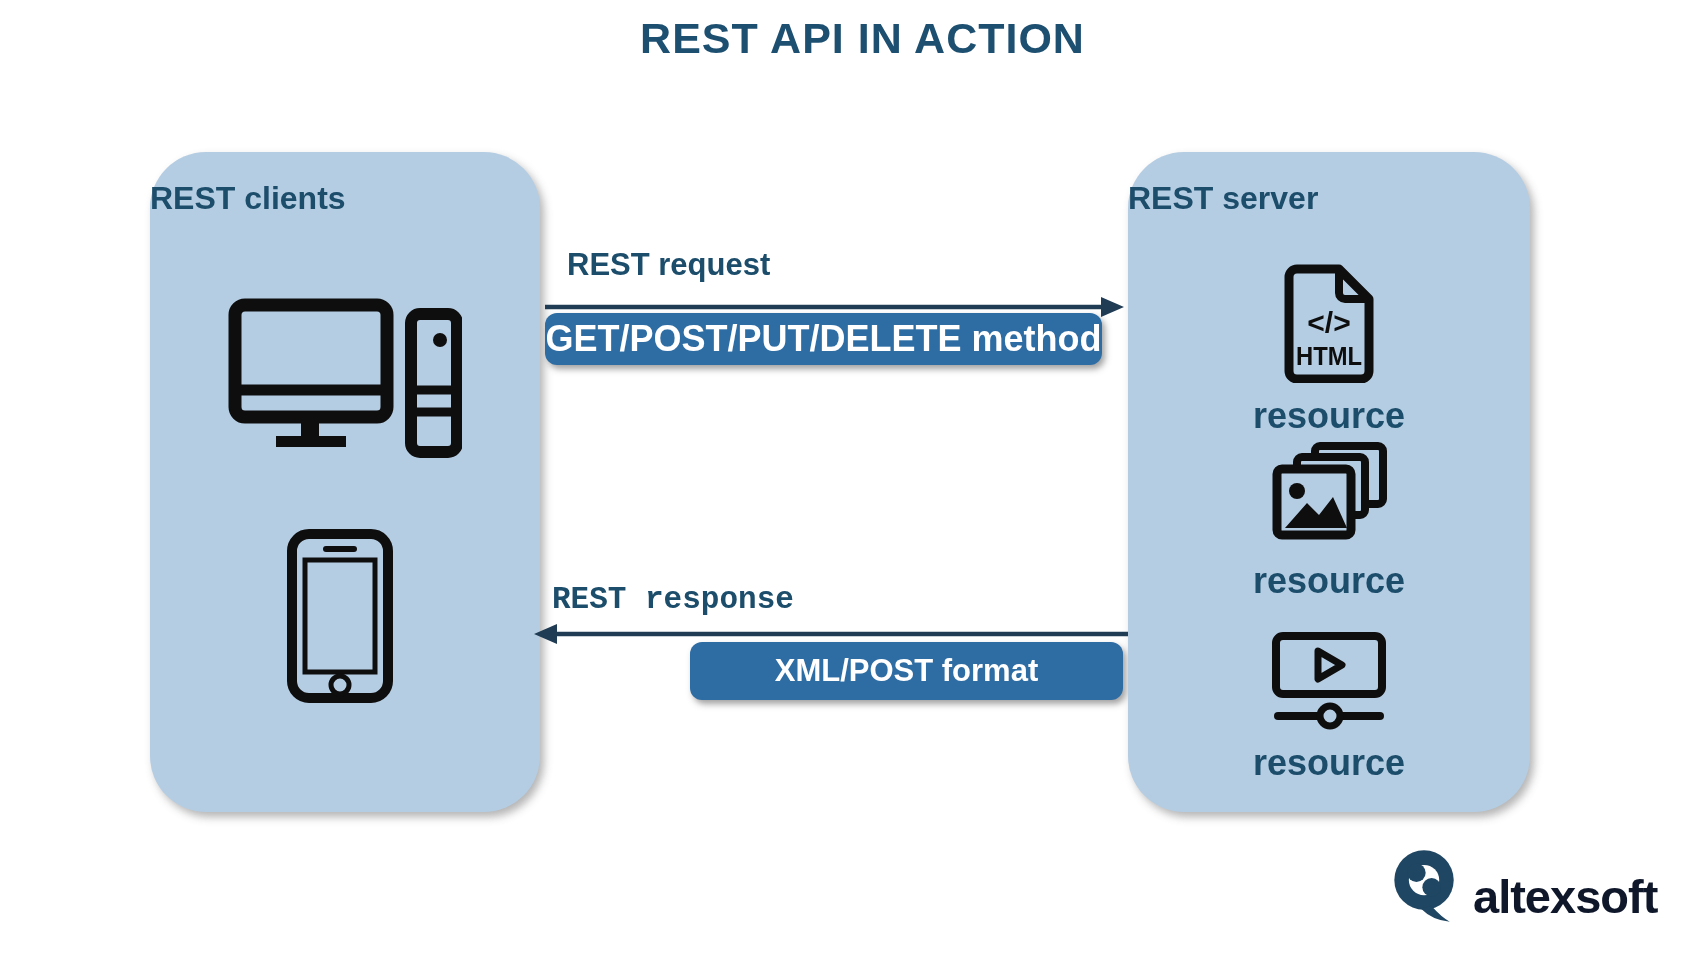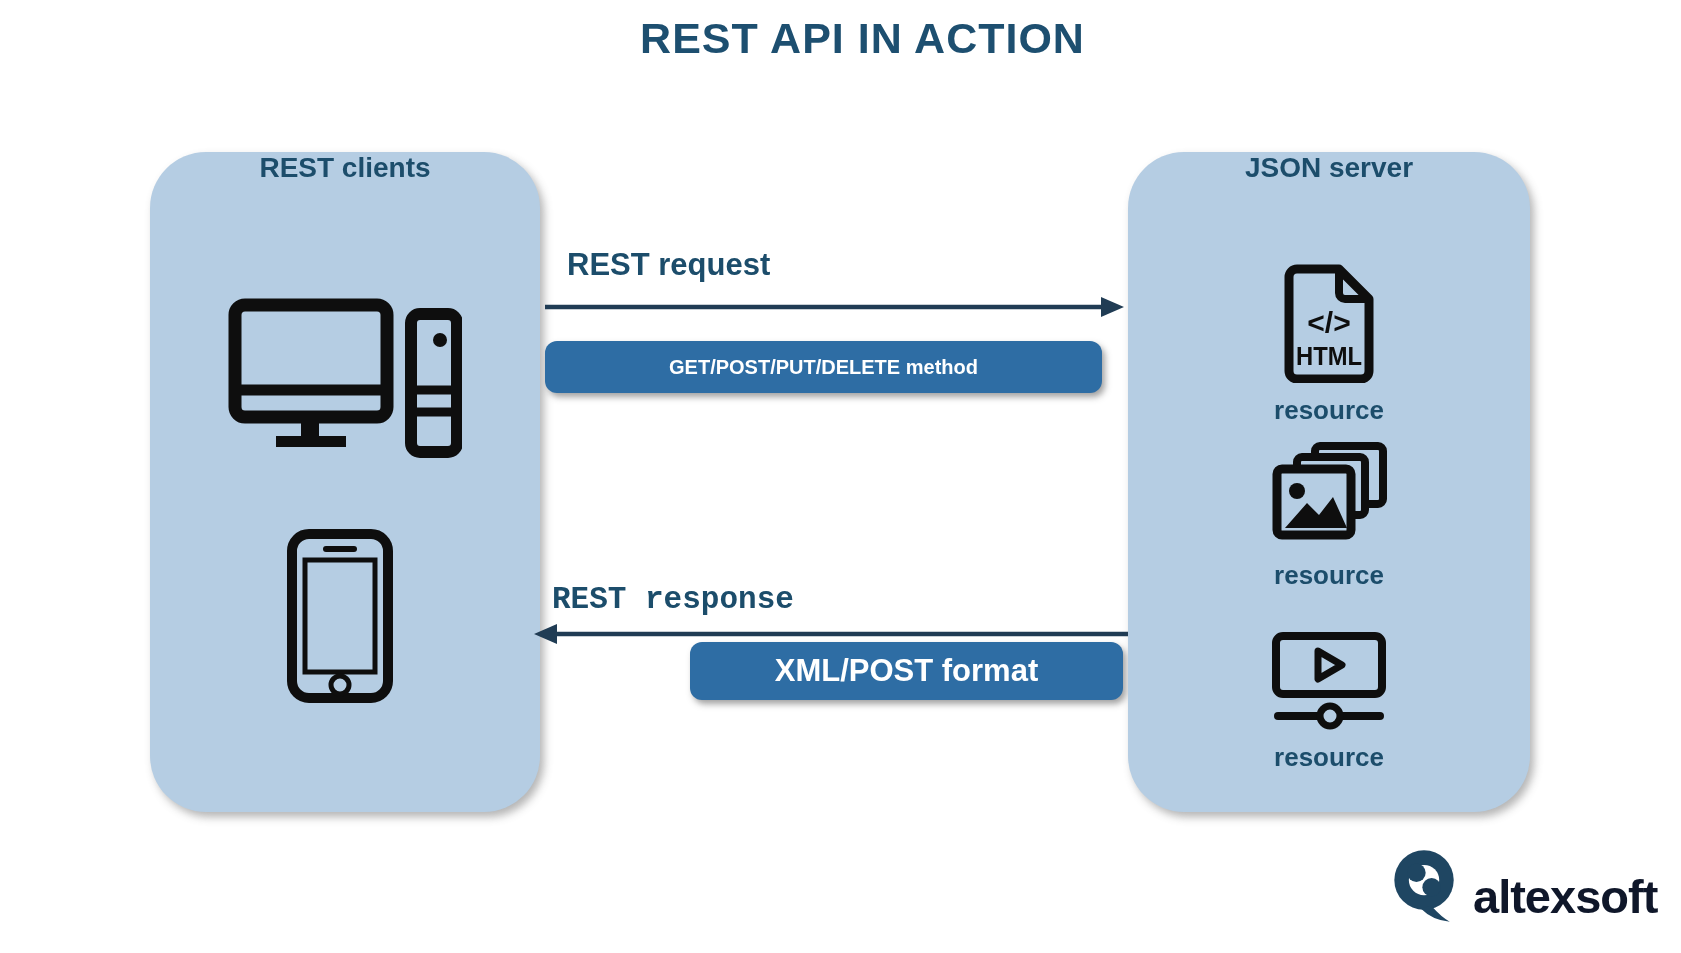--- a/index.html
+++ b/index.html
@@ -13,49 +13,49 @@
   body{background:#ffffff;font-family:"Liberation Sans", sans-serif;}
   .canvas{position:relative;width:1681px;height:953px;background:#ffffff;overflow:hidden;}
 
   .title{position:absolute;top:14px;left:0;width:100%;text-align:center;
     font-size:43px;font-weight:bold;color:#1d4f70;letter-spacing:1px;padding-left:44px;}
 
   .box{position:absolute;top:152px;height:660px;background:var(--boxbg);
     border-radius:56px;box-shadow:4px 5px 8px rgba(90,90,90,.45);}
   .client-box{left:150px;width:390px;}
   .server-box{left:1128px;width:402px;}
-  .box-label{width:100%;text-align:center;
-    font-size:28px;font-weight:bold;color:var(--navy);}
+  .box-label{width:100%;margin-top:28px;
+    font-size:32px;font-weight:bold;color:var(--navy);}
 
   .desktop-icon{position:absolute;left:78px;top:146px;width:234px;height:160px;}
   .phone-icon{position:absolute;left:136px;top:376px;width:108px;height:176px;}
 
   .resource{position:absolute;left:0;width:100%;display:flex;
     flex-direction:column;align-items:center;gap:12px;}
   .resource.r1{top:111px;}
   .resource.r2{top:288px;}
   .resource.r3{top:478px;}
-  .resource-label{font-size:26px;font-weight:bold;color:var(--navy);}
+  .resource-label{font-size:36px;font-weight:bold;color:var(--navy);}
   .html-icon{width:96px;height:120px;}
   .images-icon{width:124px;height:108px;}
   .video-icon{width:118px;height:100px;}
 
   .flow-label{position:absolute;font-size:31px;font-weight:bold;color:var(--navy);}
   .request-label{left:567px;top:247px;}
   .response-label{left:552px;top:582px;font-family:Liberation Mono, monospace;}
 
   .arrow-svg{position:absolute;overflow:visible;}
   .request-arrow{left:545px;top:295px;width:580px;height:24px;}
   .response-arrow{left:533px;top:622px;width:600px;height:24px;}
 
   .badge{position:absolute;background:var(--badge);color:#ffffff;
     display:flex;align-items:center;justify-content:center;
     font-weight:bold;border-radius:12px;
     box-shadow:3px 4px 6px rgba(70,70,70,.5);}
-  .request-badge{left:545px;top:313px;width:557px;height:52px;font-size:20px;margin-top:28px;}
+  .request-badge{left:545px;top:313px;width:557px;height:52px;font-size:36px;}
   .response-badge{left:690px;top:642px;width:433px;height:58px;font-size:31px;}
 
   .logo{position:absolute;left:1393px;top:848px;display:flex;
     align-items:flex-end;gap:14px;}
   .logo-icon{width:66px;height:76px;}
   .logo-text{font-size:47px;font-weight:bold;color:#0f172a;
     letter-spacing:-1px;line-height:1;padding-bottom:4px;}
 </style>
 </head>
 <body>
@@ -98,21 +98,21 @@
   <div class="badge request-badge">GET/POST/PUT/DELETE method</div>
 
   <div class="flow-label response-label">REST response</div>
   <svg class="arrow-svg response-arrow" viewBox="0 0 600 24">
     <line x1="600" y1="12" x2="22" y2="12" stroke="#203c54" stroke-width="4.5"></line>
     <polygon points="24,2 24,22 1,12" fill="#203c54"></polygon>
   </svg>
   <div class="badge response-badge">XML/POST format</div>
 
   <div class="box server-box">
-    <div class="box-label">JSON server</div>
+    <div class="box-label">REST server</div>
 
     <div class="resource r1">
       <svg class="html-icon" viewBox="0 0 96 120">
         <g stroke="#0e0e0e" fill="none" stroke-linejoin="round">
           <path d="M16 6 H58 L88 36 V108 a8 8 0 0 1 -8 8 H16 a8 8 0 0 1 -8 -8 V14 a8 8 0 0 1 8 -8 Z" stroke-width="9"></path>
           <path d="M58 8 V30 a6 6 0 0 0 6 6 H86" stroke-width="8"></path>
         </g>
         <text x="48" y="70" text-anchor="middle" font-size="30" font-weight="bold" fill="#0e0e0e">&lt;/&gt;</text>
         <text x="48" y="102" text-anchor="middle" font-size="26" font-weight="bold" fill="#0e0e0e" textLength="66" lengthAdjust="spacingAndGlyphs">HTML</text>
       </svg>

